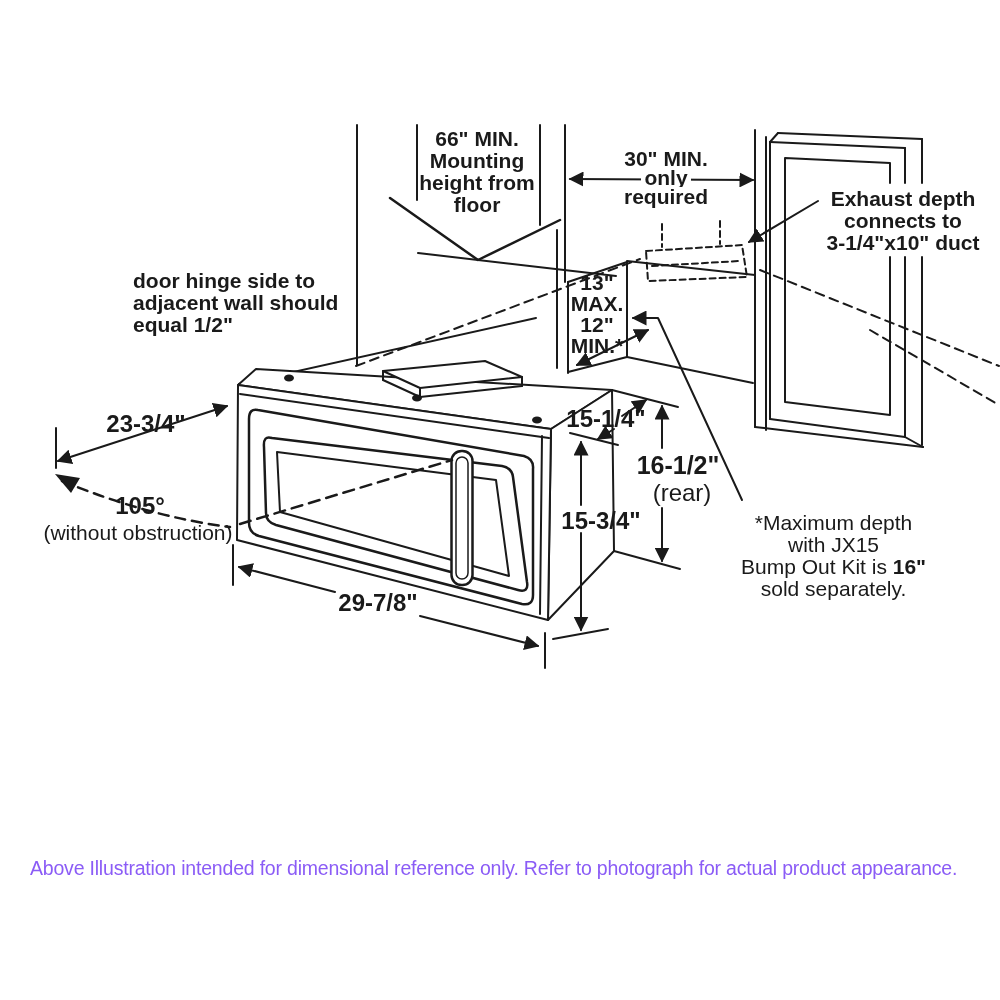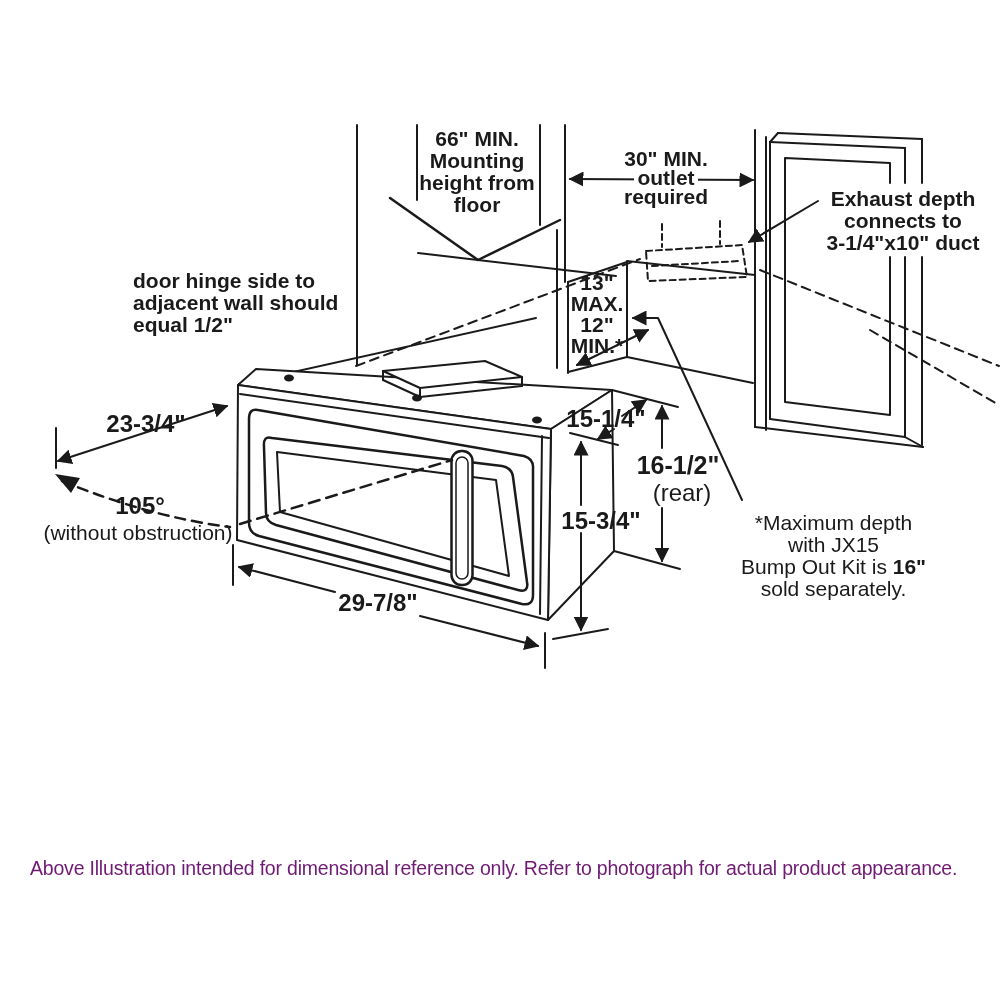--- a/index.html
+++ b/index.html
@@ -10,21 +10,21 @@
   .ctr{transform:translateX(-50%);text-align:center;}
   .b{font-weight:bold;}
   .ann{font-size:21px;font-weight:bold;line-height:22px;}
   .dim{font-size:24px;font-weight:bold;}
   .reg{font-size:21px;font-weight:normal;line-height:23px;}
   .wbg span{background:#ffffff;padding:0 3px;display:inline-block;}
   #lbl-recess{font-size:21px;line-height:21px;}
   #lbl-rear-h{font-size:25px;}
   #lbl-rear-sub{font-size:24px;font-weight:normal;}
   #note-block{font-size:21px;font-weight:normal;line-height:22px;text-align:center;}
-  #footer-text{position:absolute;left:30px;top:857px;font-size:19.5px;color:#701a75;
+  #footer-text{position:absolute;left:30px;top:857px;font-size:19.5px;color:#8b5cf6;
                letter-spacing:-0.2px;}
 </style>
 </head>
 <body>
 
 <div id="stage">
 
   <svg id="diagram-svg" width="1000" height="1000" viewBox="0 0 1000 1000">
     <defs>
       <marker id="arr" viewBox="0 0 10 10" refX="9" refY="5" markerWidth="7.5" markerHeight="7.5" orient="auto-start-reverse">
@@ -151,21 +151,21 @@
 
   <div class="lbl ctr ann" id="lbl-66" style="left:477px;top:128px;">
     <div>66" MIN.</div>
     <div>Mounting</div>
     <div>height from</div>
     <div>floor</div>
   </div>
 
   <div class="lbl ctr ann wbg" id="lbl-30" style="left:666px;top:149px;line-height:19px;">
     <div><span>30" MIN.</span></div>
-    <div><span>outlet</span></div>
+    <div><span>only</span></div>
     <div><span>required</span></div>
   </div>
 
   <div class="lbl ctr ann wbg" id="lbl-exhaust" style="left:903px;top:188px;">
     <div><span>Exhaust depth</span></div>
     <div><span>connects to</span></div>
     <div><span>3-1/4"x10" duct</span></div>
   </div>
 
   <div class="lbl ann" id="lbl-mindist" style="left:133px;top:270px;">

